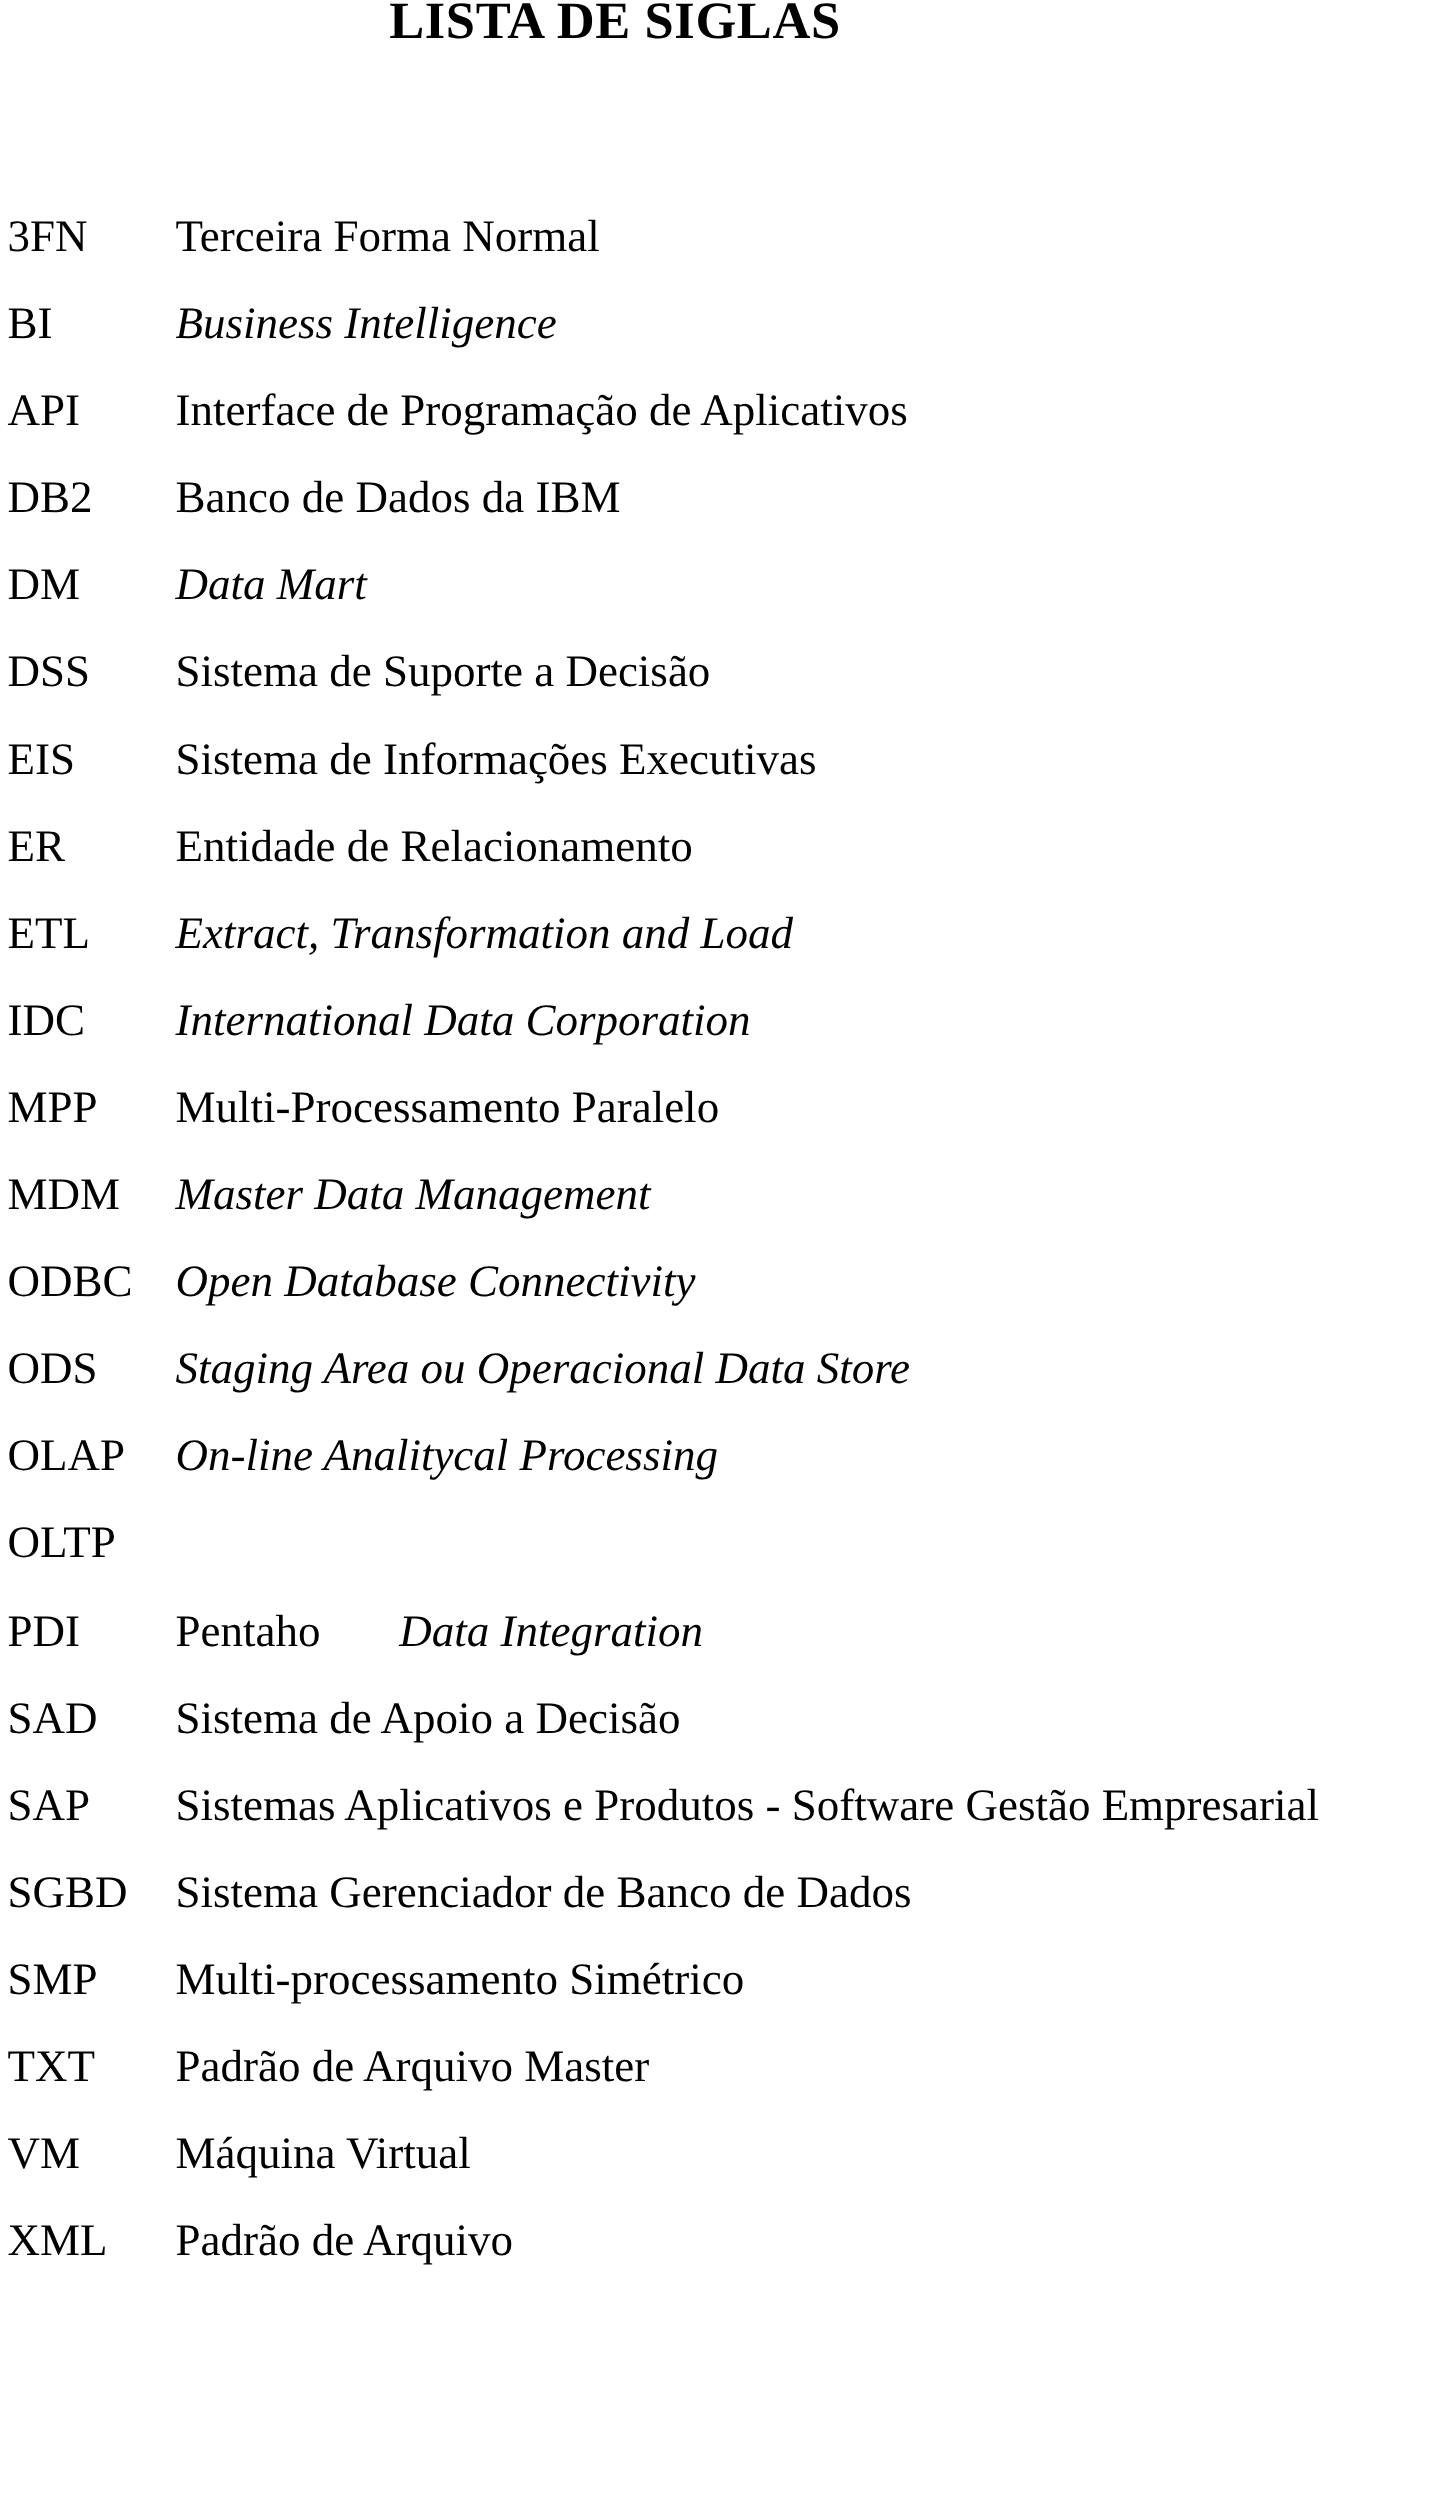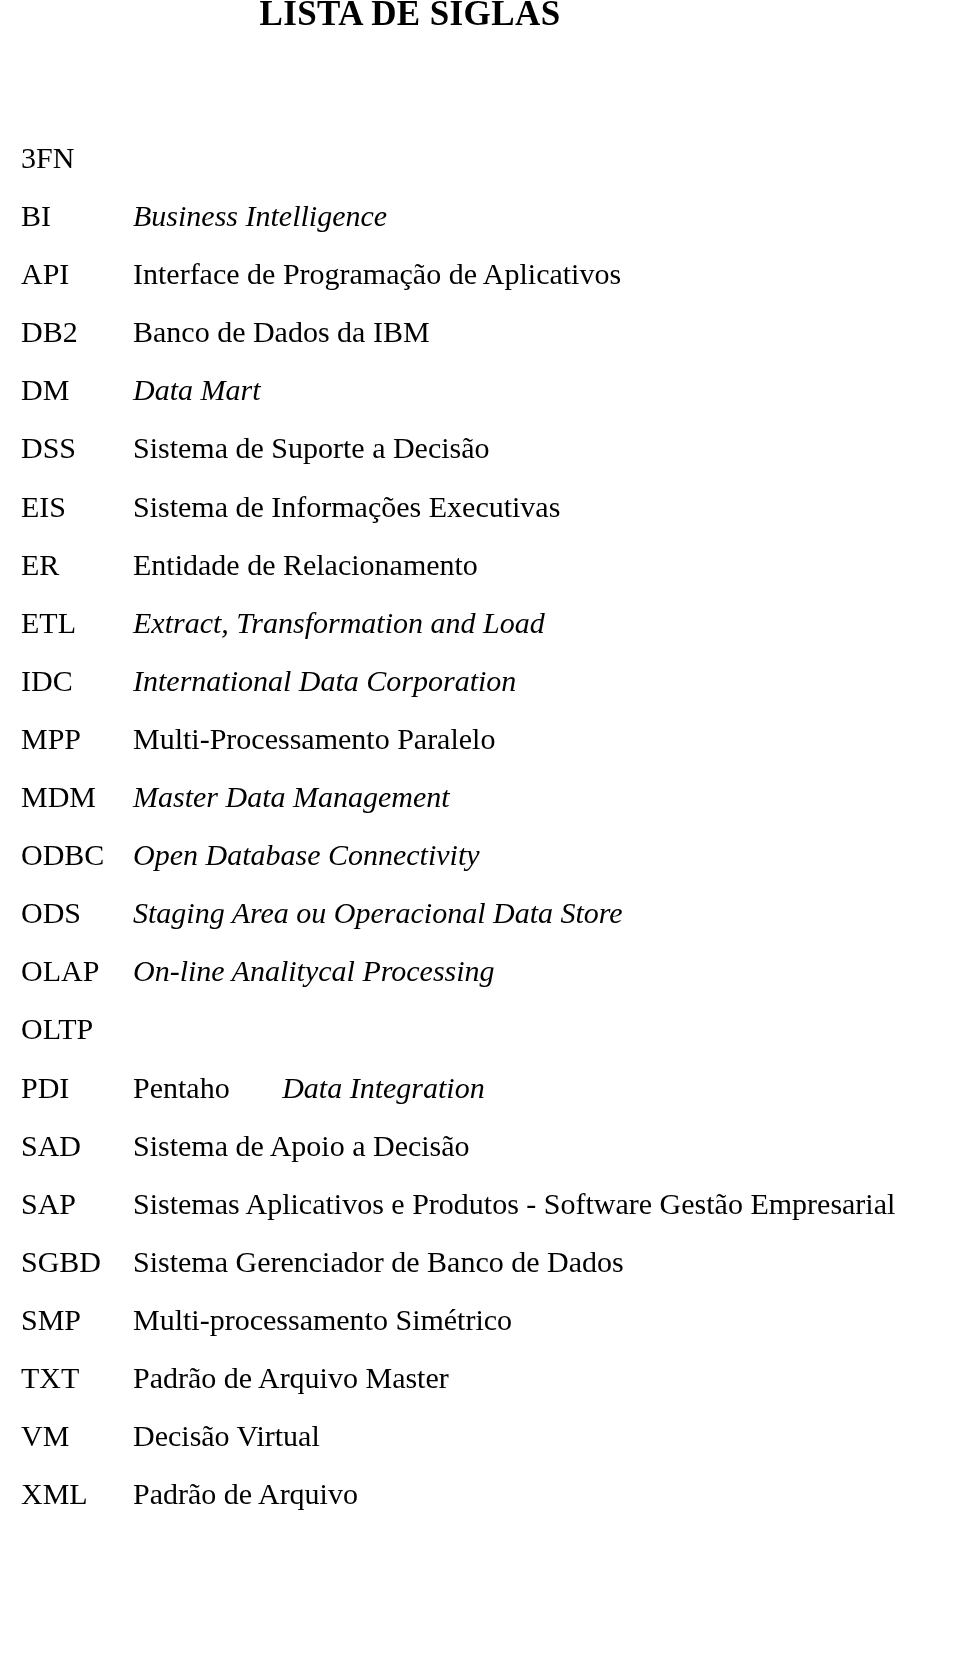--- a/index.html
+++ b/index.html
@@ -36,21 +36,21 @@
     font-weight: bold;
     letter-spacing: 0.4px;
     line-height: 46px;
     white-space: nowrap;
   }
 
   
   .abbr-list {
     position: absolute;
     top: 140px;
-    left: 16px;
+    left: 0;
     width: 840px;
   }
 
   .abbr-row {
     position: relative;
     height: 58.1px;
     width: 960px;
   }
 
   .abbr-term {
@@ -82,20 +82,21 @@
 </head>
 <body>
 
 <div id="page">
 
   <div class="doc-title">LISTA DE SIGLAS</div>
 
   <div class="abbr-list">
       <div class="abbr-row">
         <span class="abbr-term">3FN</span>
+        <span class="abbr-def">Terceira Forma Normal</span>
       </div>
       <div class="abbr-row">
         <span class="abbr-term">BI</span>
         <span class="abbr-def italic">Business Intelligence</span>
       </div>
       <div class="abbr-row">
         <span class="abbr-term">API</span>
         <span class="abbr-def">Interface de Programação de Aplicativos</span>
       </div>
       <div class="abbr-row">
@@ -168,21 +169,21 @@
       <div class="abbr-row">
         <span class="abbr-term">SMP</span>
         <span class="abbr-def">Multi-processamento Simétrico</span>
       </div>
       <div class="abbr-row">
         <span class="abbr-term">TXT</span>
         <span class="abbr-def">Padrão de Arquivo Master</span>
       </div>
       <div class="abbr-row">
         <span class="abbr-term">VM</span>
-        <span class="abbr-def">Decisão Virtual</span>
+        <span class="abbr-def">Máquina Virtual</span>
       </div>
       <div class="abbr-row">
         <span class="abbr-term">XML</span>
         <span class="abbr-def">Padrão de Arquivo</span>
       </div>
     </div>
 
 </div>
 
 </body></html>

